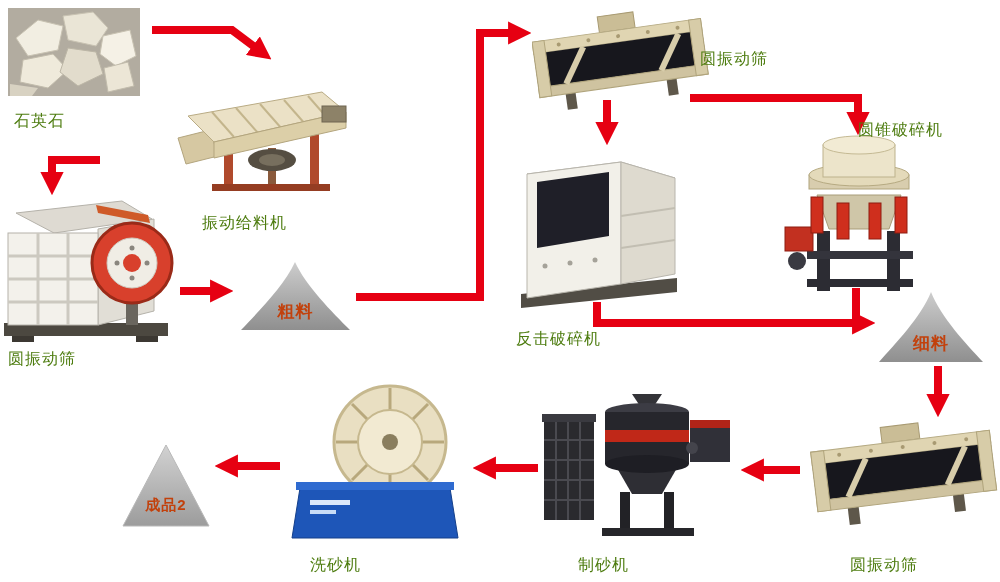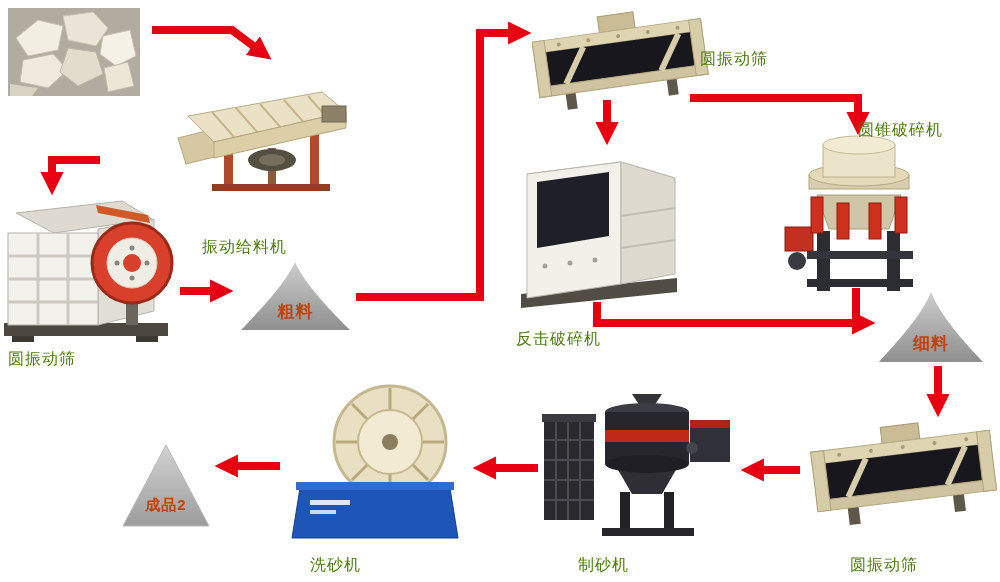--- a/index.html
+++ b/index.html
@@ -260,21 +260,22 @@
         <linearGradient id="gt2" x1="0" y1="0" x2="0" y2="1">
           <stop offset="0" stop-color="#d2d2d2"></stop>
             <stop offset="1" stop-color="#9c9c9c"></stop>
         </linearGradient>
       </defs>
       <polygon points="46,5 89,86 3,86" fill="url(#gt2)" stroke="#b8b8b8"></polygon>
     </svg>
     <div class="pile-label" style="top:56px; font-size:15px;">成品2</div>
   </div>
 
-  <div class="lbl" style="left:202px; top:213px; width:120px;margin-top:24px;">振动给料机</div>
+  <div class="lbl" style="left:14px; top:111px; width:120px;">石英石</div>
+  <div class="lbl" style="left:202px; top:213px; width:120px;">振动给料机</div>
   <div class="lbl" style="left:8px; top:349px; width:120px;">圆振动筛</div>
   <div class="lbl" style="left:700px; top:49px; width:120px;">圆振动筛</div>
   <div class="lbl" style="left:858px; top:120px; width:120px;">圆锥破碎机</div>
   <div class="lbl" style="left:516px; top:329px; width:120px;">反击破碎机</div>
   <div class="lbl" style="left:850px; top:555px; width:120px;">圆振动筛</div>
   <div class="lbl" style="left:578px; top:555px; width:120px;">制砂机</div>
   <div class="lbl" style="left:310px; top:555px; width:120px;">洗砂机</div>
 
 </div>
 

